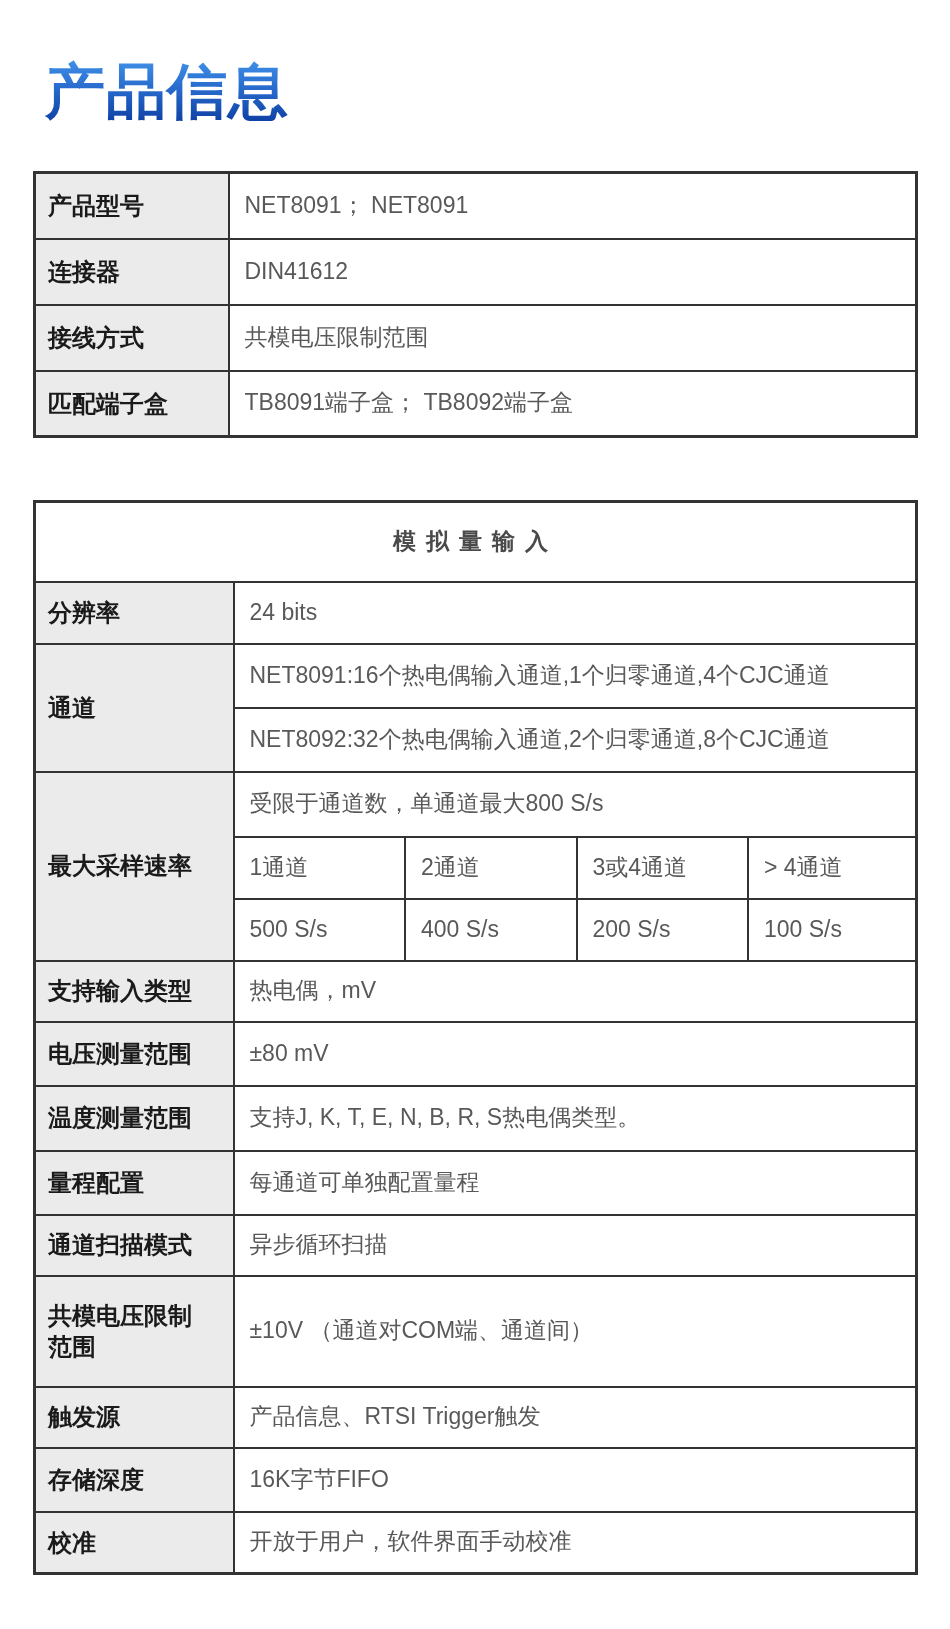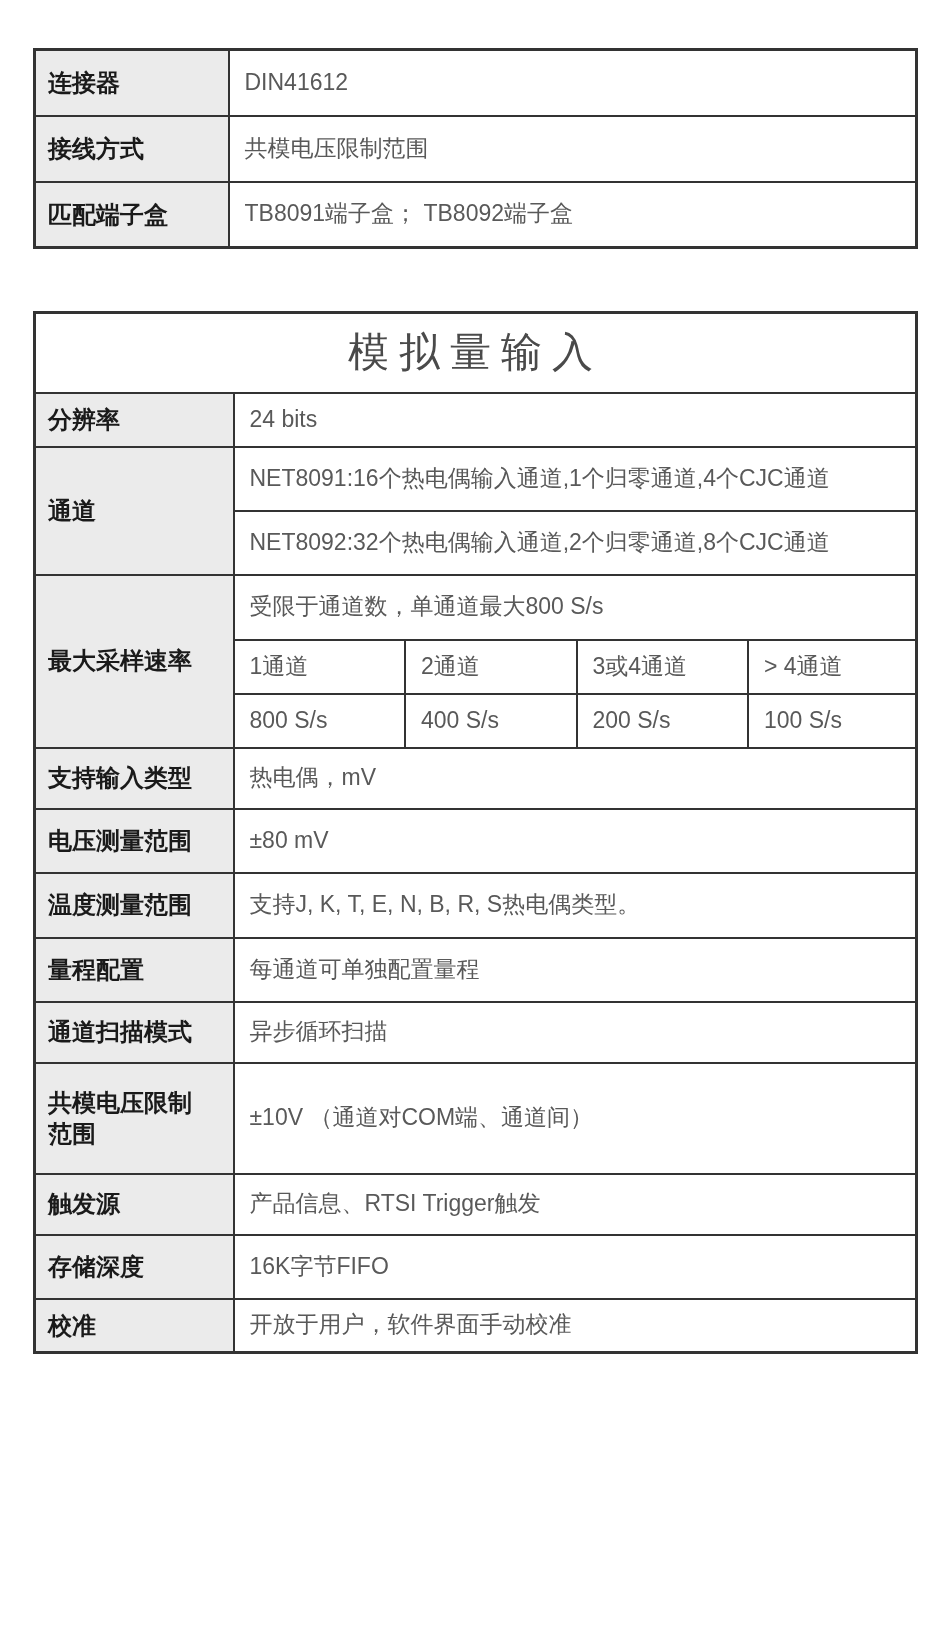--- a/index.html
+++ b/index.html
@@ -60,46 +60,53 @@
     color: #595959;
     text-align: left;
     padding: 0 10px 0 15px;
     line-height: 1.3;
   }
   table.product { margin-top: 48px; }
   table.product tr { height: 66px; }
   table.analog { margin-top: 62px; }
   th.tbl-title {
     background: #ffffff;
-    font-size: 41px;
-    font-weight: normal;
+    font-size: 23px;
+    font-weight: bold;
     color: #4a4a4a;
     letter-spacing: 10px;
     padding: 0;
   }
   .h80 { height: 80px; }
   .h60 { height: 64px; }
   .h61 { height: 61px; margin-left: 16px; }
-  .h62 { height: 54px; }
+  .h62 { height: 62px; }
   .h64 { height: 64px; }
   .h65 { height: 65px; }
   .h99 { height: 111px; }
 </style>
 </head>
 <body>
 
 <div class="page">
 
+  <div class="title-wrap">
+    <span class="page-title">产品信息</span>
+  </div>
 
   <table class="spec product">
     <colgroup>
         <col style="width:194px">
         <col>
       </colgroup>
     <tbody>
+      <tr>
+        <th class="label">产品型号</th>
+        <td class="value">NET8091； NET8091</td>
+      </tr>
       <tr>
         <th class="label">连接器</th>
         <td class="value">DIN41612</td>
       </tr>
       <tr>
         <th class="label">接线方式</th>
         <td class="value">共模电压限制范围</td>
       </tr>
       <tr>
         <th class="label">匹配端子盒</th>
@@ -135,21 +142,21 @@
         <th class="label" rowspan="3">最大采样速率</th>
         <td class="value" colspan="4">受限于通道数，单通道最大800 S/s</td>
       </tr>
       <tr class="h62">
         <td class="value">1通道</td>
         <td class="value">2通道</td>
         <td class="value">3或4通道</td>
         <td class="value">&gt; 4通道</td>
       </tr>
       <tr class="h62">
-        <td class="value">800 S/s</td>
+        <td class="value">500 S/s</td>
         <td class="value">400 S/s</td>
         <td class="value">200 S/s</td>
         <td class="value">100 S/s</td>
       </tr>
       <tr class="h61">
         <th class="label">支持输入类型</th>
         <td class="value" colspan="4">热电偶，mV</td>
       </tr>
       <tr class="h60">
         <th class="label">电压测量范围</th>

